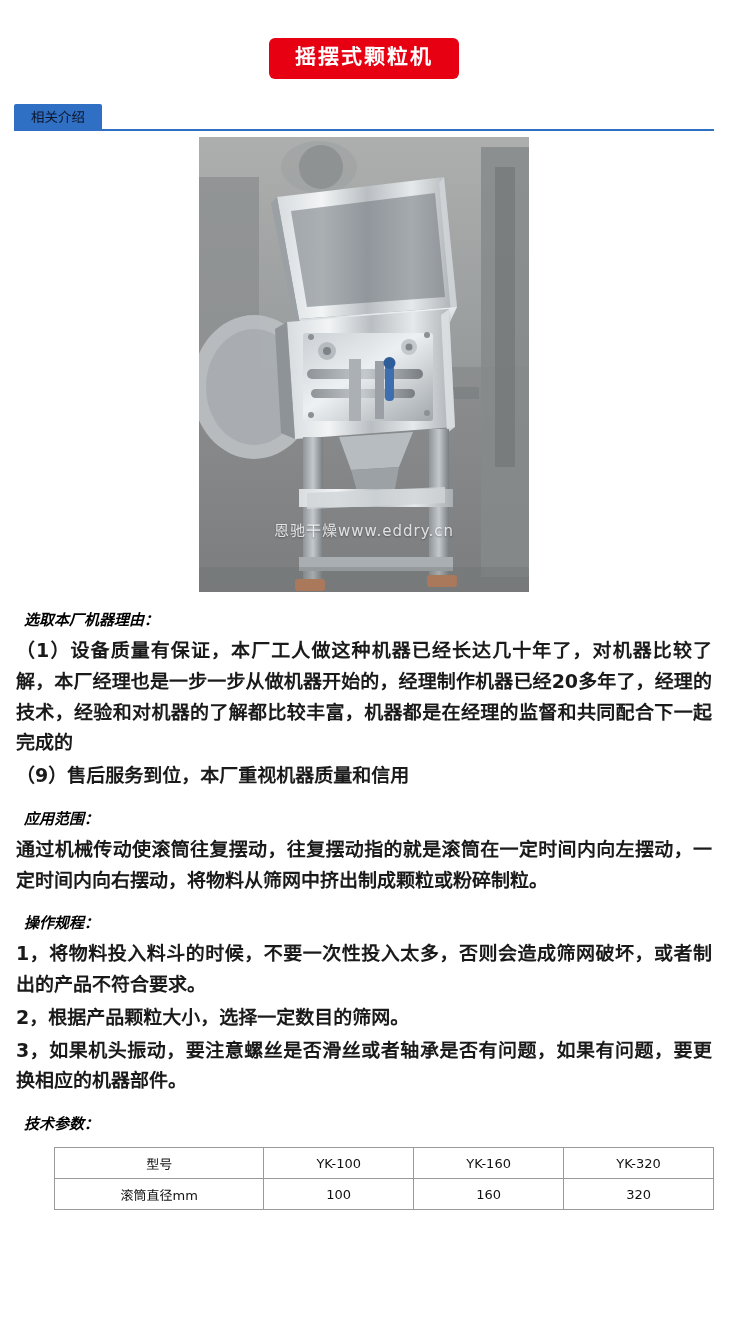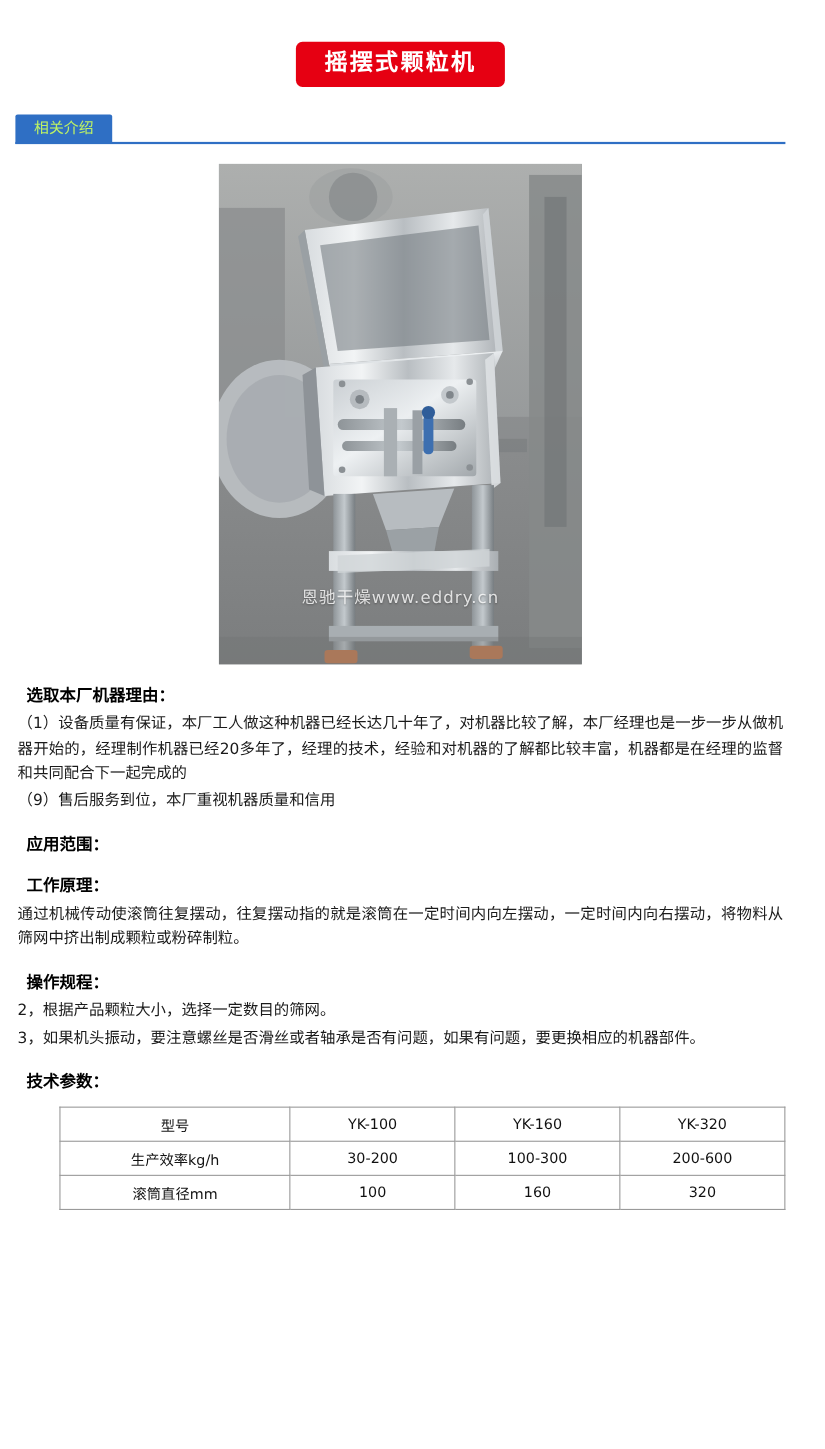--- a/index.html
+++ b/index.html
@@ -51,32 +51,32 @@
     right: 14px;
     bottom: 0;
     height: 2px;
     background: #2f6fc4;
   }
   .tab {
     position: absolute;
     left: 14px;
     bottom: 0;
     background: #2f6fc4;
-    color: #bef264;
+    color: #0f172a;
     font-size: 13.5px;
     padding: 7px 17px 7px 17px;
     line-height: 1;
     border-radius: 2px 2px 0 0;
   }
 
   
   .photo-wrap {
     display: flex;
     justify-content: center;
-    margin-top: 18px;
+    margin-top: 6px;
     align-items: flex-end;
   }
   .photo {
     position: relative;
     width: 330px;
     height: 455px;
     overflow: hidden;
     background: #8d8f90;
   }
   .photo svg { display: block; }
@@ -96,27 +96,29 @@
   
   .content {
     padding: 0 16px;
     box-sizing: border-box;
   }
   h2.sec-title {
     font-size: 15px;
     font-weight: bold;
     margin: 16px 0 6px 8px;
     color: #000;
+    font-style: italic;
   }
   p.para {
-    font-size: 14px;
+    font-size: 19px;
     line-height: 1.62;
     margin: 0 0 2px 0;
     color: #1a1a1a;
     text-align: justify;
+    font-weight: bold;
   }
 
   
   .table-wrap { margin-top: 14px; padding: 0 14px; box-sizing: border-box; margin-left: 40px; }
   table.spec {
     width: 100%;
     border-collapse: collapse;
     font-size: 13px;
     table-layout: fixed;
   }
@@ -237,46 +239,40 @@
   </div>
 
   <div class="content">
 
     <h2 class="sec-title">选取本厂机器理由：</h2>
     <p class="para">（1）设备质量有保证，本厂工人做这种机器已经长达几十年了，对机器比较了解，本厂经理也是一步一步从做机器开始的，经理制作机器已经20多年了，经理的技术，经验和对机器的了解都比较丰富，机器都是在经理的监督和共同配合下一起完成的</p>
     <p class="para">（9）售后服务到位，本厂重视机器质量和信用</p>
 
     <h2 class="sec-title">应用范围：</h2>
 
-    <h2 class="sec-title">工作原理：</h2>
     <p class="para">通过机械传动使滚筒往复摆动，往复摆动指的就是滚筒在一定时间内向左摆动，一定时间内向右摆动，将物料从筛网中挤出制成颗粒或粉碎制粒。</p>
 
     <h2 class="sec-title">操作规程：</h2>
+    <p class="para">1，将物料投入料斗的时候，不要一次性投入太多，否则会造成筛网破坏，或者制出的产品不符合要求。</p>
     <p class="para">2，根据产品颗粒大小，选择一定数目的筛网。</p>
     <p class="para">3，如果机头振动，要注意螺丝是否滑丝或者轴承是否有问题，如果有问题，要更换相应的机器部件。</p>
 
     <h2 class="sec-title">技术参数：</h2>
   </div>
 
   <div class="table-wrap">
     <table class="spec">
       <tbody>
         <tr class="head">
           <td class="label">型号</td>
           <td>YK-100</td>
           <td>YK-160</td>
           <td>YK-320</td>
         </tr>
         <tr>
-          <td class="label">生产效率kg/h</td>
-          <td>30-200</td>
-          <td>100-300</td>
-          <td>200-600</td>
-        </tr>
-        <tr>
           <td class="label">滚筒直径mm</td>
           <td>100</td>
           <td>160</td>
           <td>320</td>
         </tr>
       </tbody>
     </table>
   </div>
 
 </div>

